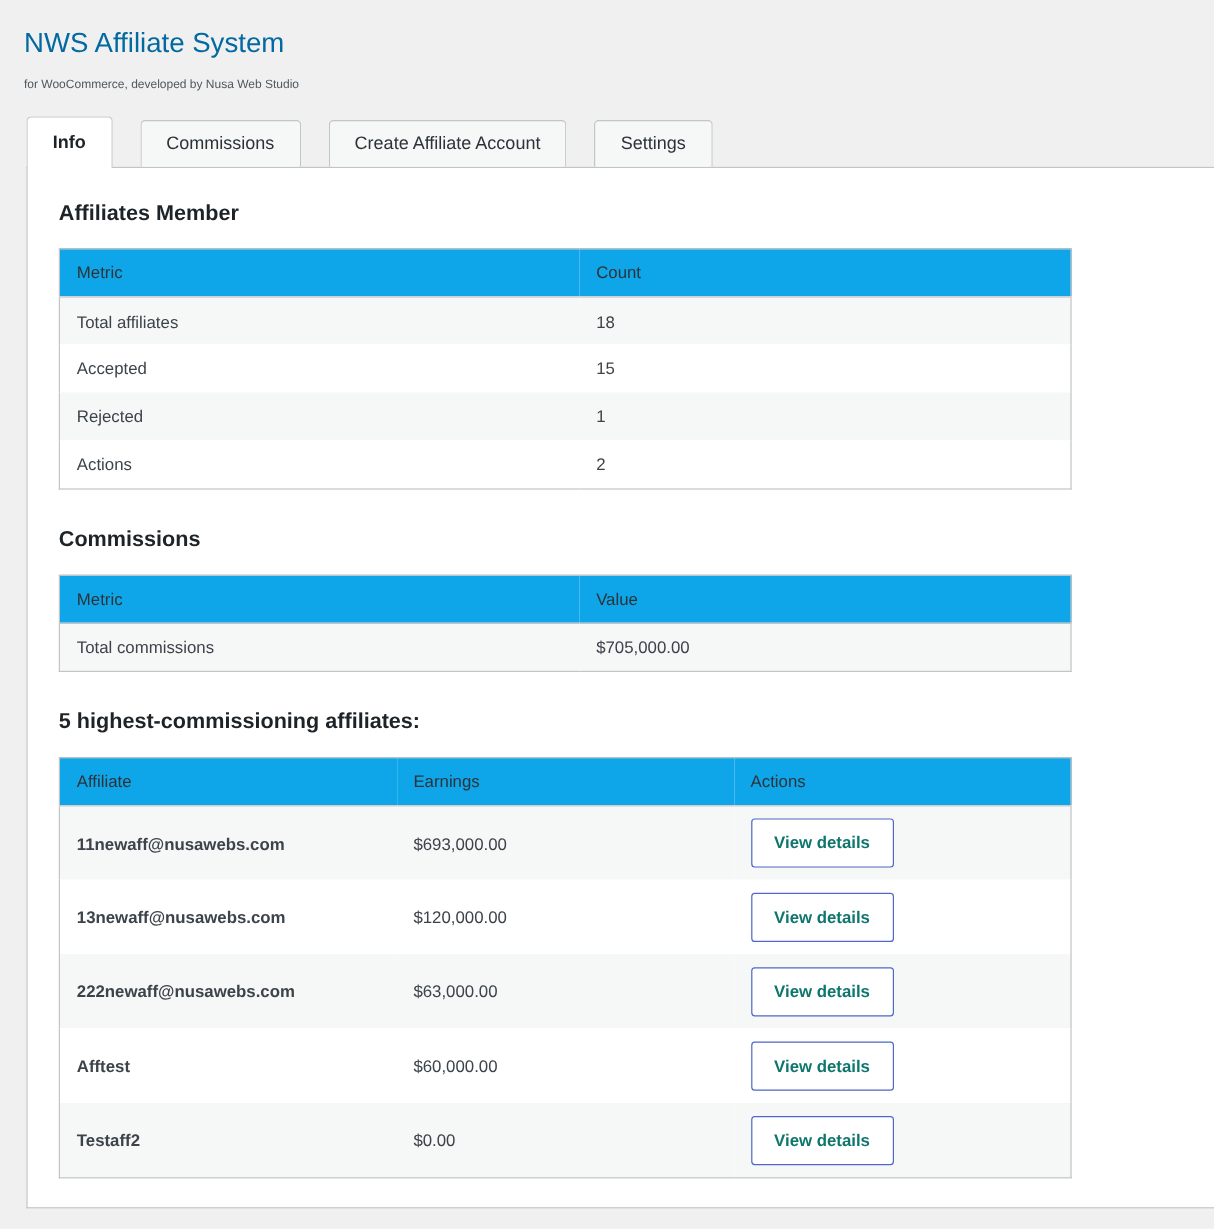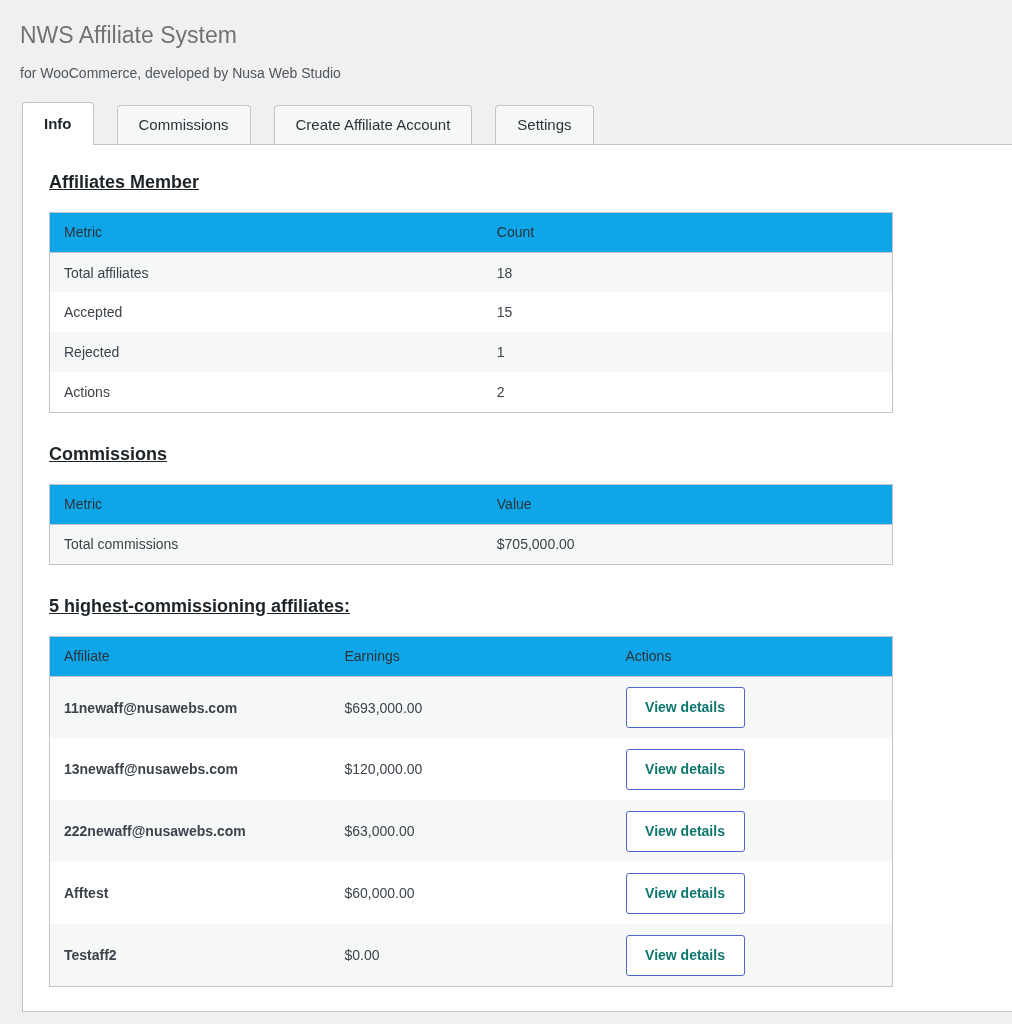--- a/index.html
+++ b/index.html
@@ -14,25 +14,25 @@
   }
   .page { padding-top: 21px; }
 
   
   .header { padding-left: 20px; }
   .page-title {
     margin: 0;
     font-size: 23px;
     font-weight: 500;
     line-height: 1.3;
-    color: #737373;
+    color: #0369a1;
   }
   .page-subtitle {
     margin: 14px 0 0 0;
-    font-size: 14px;
+    font-size: 10px;
     color: #50575e;
   }
 
   
   .tabs {
     display: flex;
     align-items: flex-end;
     padding-left: 22px;
     margin-top: 21px;
     position: relative;
@@ -71,21 +71,20 @@
     position: relative;
     z-index: 1;
     min-height: 860px;
   }
   .section-heading {
     margin: 0 0 19px 0;
     font-size: 18px;
     font-weight: 700;
     line-height: 22px;
     color: #1d2327;
-    text-decoration: underline;
   }
   .section + .section .section-heading { margin-top: 30px; }
 
   
   table.data-table {
     width: 844px;
     border-collapse: collapse;
     border: 1px solid #c3c4c7;
     background: #ffffff;
     font-size: 14px;

